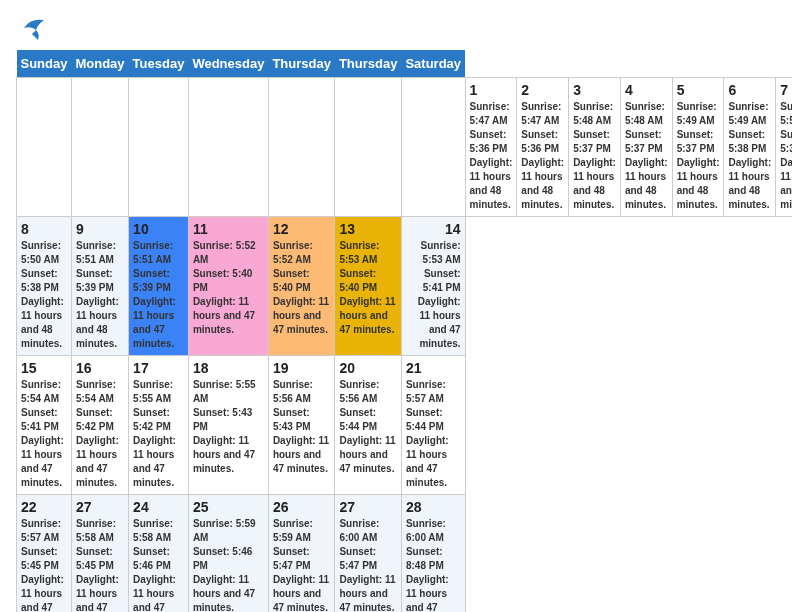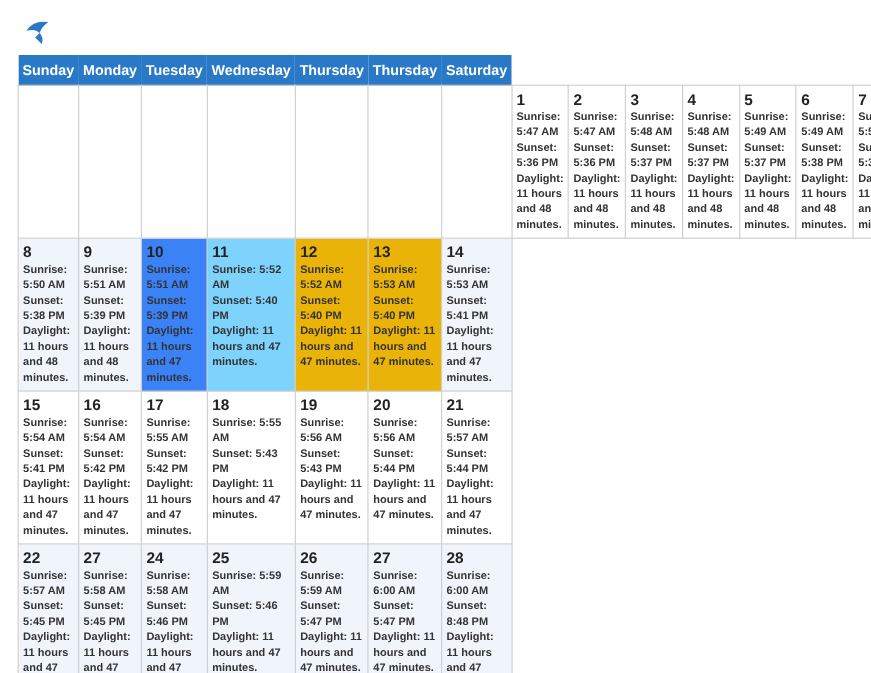--- a/index.html
+++ b/index.html
@@ -210,45 +210,45 @@
           </div>
         </td>
         <td style="background: #3b82f6;">
           <span class="day-num">10</span>
           <div class="day-detail">
             <span>Sunrise: 5:51 AM</span><br>
             <span>Sunset: 5:39 PM</span><br>
             <span>Daylight: 11 hours and 47 minutes.</span>
           </div>
         </td>
-        <td style="background: #7dd3fc;">
+        <td style="background: #f9a8d4;">
           <span class="day-num">11</span>
           <div class="day-detail">
             <span>Sunrise: 5:52 AM</span><br>
             <span>Sunset: 5:40 PM</span><br>
             <span>Daylight: 11 hours and 47 minutes.</span>
           </div>
         </td>
-        <td style="background: #eab308;">
+        <td style="background: #fdba74;">
           <span class="day-num">12</span>
           <div class="day-detail">
             <span>Sunrise: 5:52 AM</span><br>
             <span>Sunset: 5:40 PM</span><br>
             <span>Daylight: 11 hours and 47 minutes.</span>
           </div>
         </td>
         <td style="background: #eab308;">
           <span class="day-num">13</span>
           <div class="day-detail">
             <span>Sunrise: 5:53 AM</span><br>
             <span>Sunset: 5:40 PM</span><br>
             <span>Daylight: 11 hours and 47 minutes.</span>
           </div>
         </td>
-        <td style="background: rgb(240, 245, 251);">
+        <td style="background: rgb(240, 245, 251); text-align: right;">
           <span class="day-num">14</span>
           <div class="day-detail">
             <span>Sunrise: 5:53 AM</span><br>
             <span>Sunset: 5:41 PM</span><br>
             <span>Daylight: 11 hours and 47 minutes.</span>
           </div>
         </td>
       </tr>
       <tr>
         <td>

